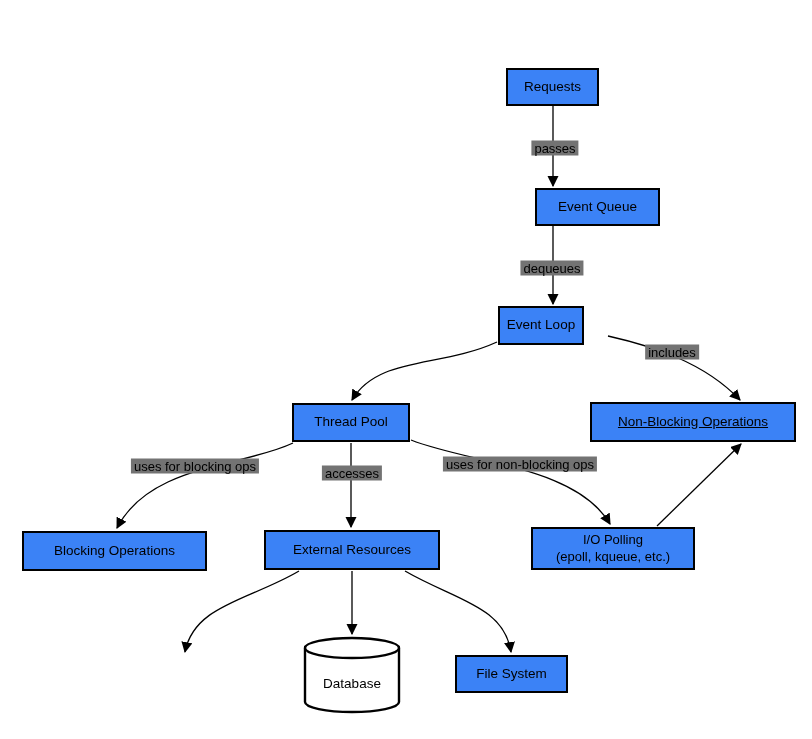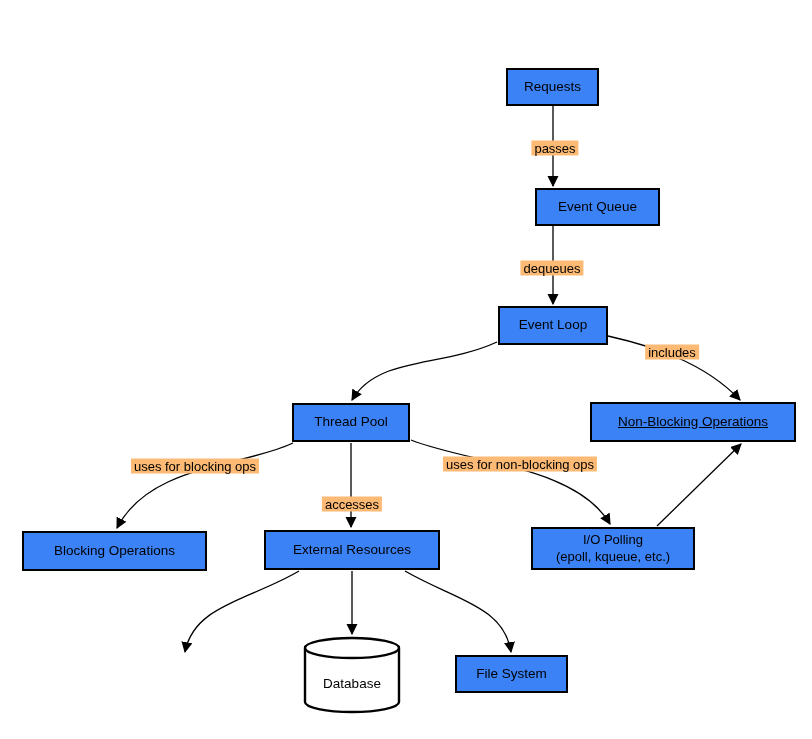--- a/index.html
+++ b/index.html
@@ -28,48 +28,48 @@
     align-items: center;
     justify-content: center;
     font-size: 13.5px;
     color: #000000;
     text-align: center;
     line-height: 1.25;
     white-space: nowrap;
   }
   .node-requests   { left: 506px; top: 68px;  width: 93px;  height: 38px; }
   .node-event-queue{ left: 490px; top: 188px; width: 125px; height: 38px; margin-left: 45px; }
-  .node-event-loop { left: 498px; top: 306px; width: 110px; height: 39px; }
+  .node-event-loop { left: 498px; top: 306px; width: 86px; height: 39px; }
   .node-thread-pool{ left: 292px; top: 403px; width: 118px; height: 39px; }
   .node-nbo        { left: 590px; top: 402px; width: 206px; height: 40px; text-decoration: underline; }
   .node-blocking   { left: 22px;  top: 531px; width: 185px; height: 40px; }
   .node-external   { left: 264px; top: 530px; width: 176px; height: 40px; }
   .node-io-polling { left: 531px; top: 527px; width: 164px; height: 43px; font-size: 13px; }
   .node-computation{ left: 120px; top: 655px; width: 127px; height: 38px; }
   .node-file-system{ left: 455px; top: 655px; width: 113px; height: 38px; }
   .cyl-label {
     position: absolute;
     left: 352px; top: 683px;
     transform: translate(-50%, -50%);
     font-size: 13.5px; color: #000000; white-space: nowrap;
   }
   .edge-label {
     position: absolute;
     transform: translate(-50%, -50%);
-    background: #fdba74;
+    background: #737373;
     padding: 0 3px;
     font-size: 13px;
     color: #000000;
     white-space: nowrap;
   }
   .lbl-passes   { left: 555px; top: 148px; }
   .lbl-dequeues { left: 552px; top: 268px; }
   .lbl-includes { left: 672px; top: 352px; }
   .lbl-blocking { left: 195px; top: 466px; text-align: center; }
-  .lbl-accesses { left: 352px; top: 504px; }
+  .lbl-accesses { left: 352px; top: 473px; }
   .lbl-nonblocking { left: 520px; top: 464px; }
 </style>
 </head>
 <body>
 
 <div id="canvas">
 
   <svg id="edge-layer" viewBox="0 0 812 739" xmlns="http://www.w3.org/2000/svg">
     <defs>
       <marker id="arrow" viewBox="0 0 10 10" refX="9" refY="5" markerWidth="8.5" markerHeight="8.5" orient="auto-start-reverse">

